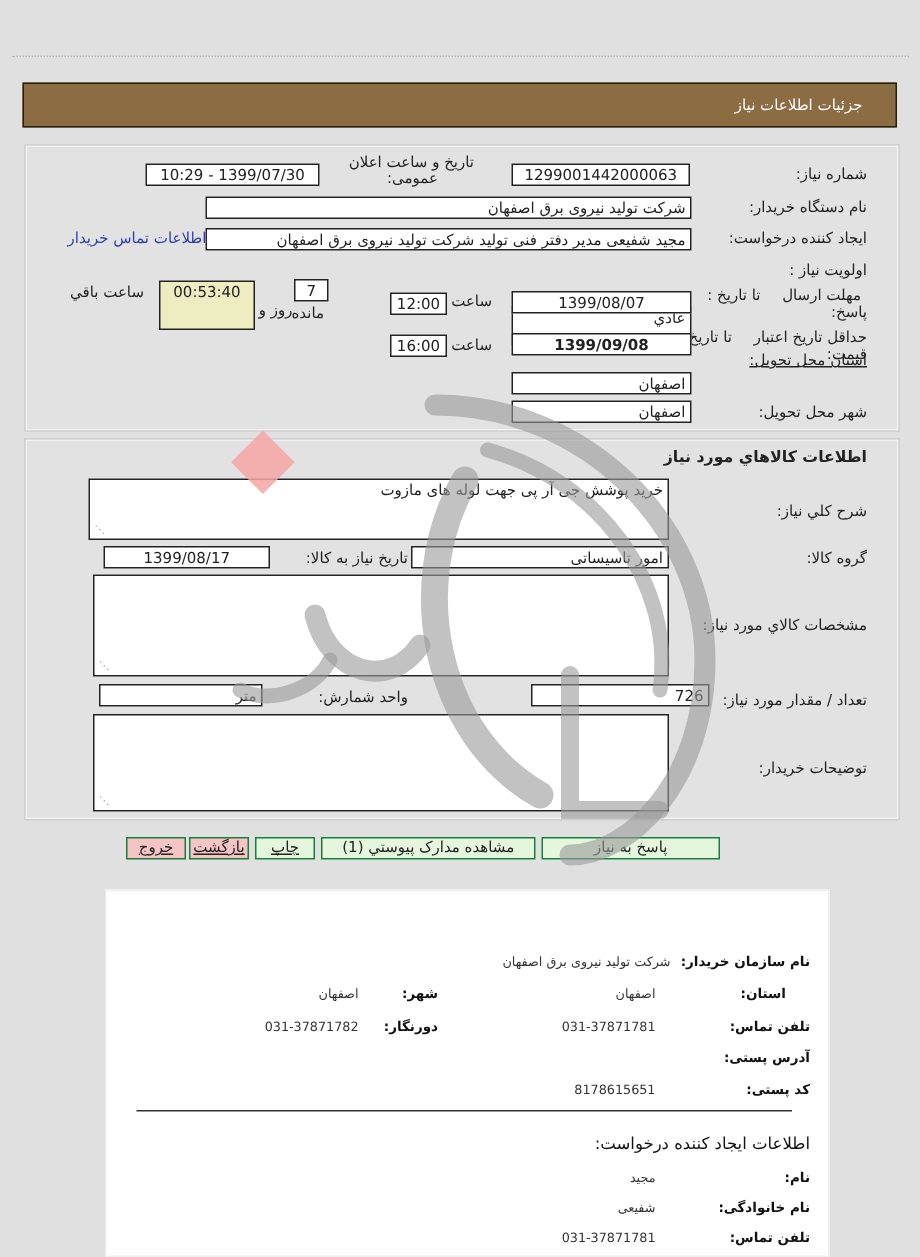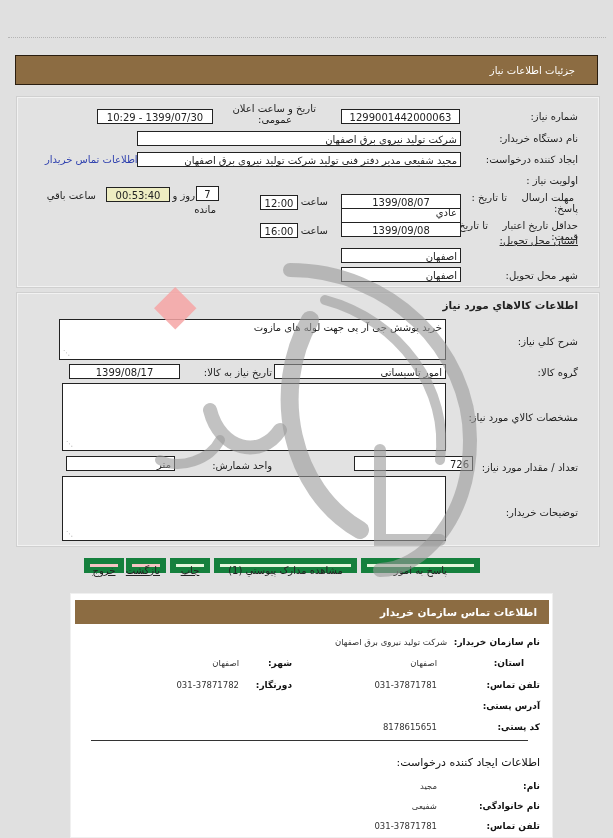--- a/index.html
+++ b/index.html
@@ -30,21 +30,21 @@
     direction: rtl; padding: 1px 3px; font-size: 10px; line-height: 13px;
     white-space: nowrap; overflow: hidden;
   }
   .box.center { text-align: center; padding: 1px 0; }
   .box.ltr-center { direction: ltr; text-align: center; }
   .box.yellow { background: #eeedc2; }
   .grip { position: absolute; left: 3px; bottom: 2px; font-size: 7px; color: #999; line-height: 7px; }
   .link { position: absolute; direction: rtl; color: #2d3fae; font-size: 10px; white-space: nowrap; }
   .section-title { position: absolute; direction: rtl; font-weight: bold; font-size: 10.5px; white-space: nowrap; }
   .btn {
-    position: absolute; height: 15px; border: 6px solid #15803d;
+    position: absolute; height: 15px; border: 1px solid #15803d;
     font-size: 10px; line-height: 13px; text-align: center; direction: rtl;
     text-decoration: underline; color: #222; white-space: nowrap;
   }
   .btn.green { background: #e4f7dc; text-decoration: none; }
   .btn.pink { background: #f6c4c4; }
   .contact {
     position: absolute; left: 70px; top: 593px; width: 483px; height: 245px;
     background: #fff; border: 1px solid #f0f0f0;
   }
   .contact-header {
@@ -86,29 +86,29 @@
   <div class="box" style="left:323px; top:75px; width:120px; height:26px;margin-top:31px;">عادي</div>
 
   <span class="lbl" style="right:24px; top:94px;">مهلت ارسال</span>
   <span class="lbl" style="right:20px; top:105px;">پاسخ:</span>
   <span class="lbl" style="right:91px; top:94px;">تا تاریخ :</span>
   <div class="box center" style="left:323px; top:96px; width:120px; height:15px;">1399/08/07</div>
   <span class="lbl" style="right:270px; top:98px;">ساعت</span>
   <div class="box center" style="left:242px; top:97px; width:38px; height:15px;">12:00</div>
 
   <div class="box center" style="left:178px; top:88px; width:23px; height:15px;">7</div>
-  <span class="lbl" style="right:403px; top:92px;text-align:center;">روز و</span>
+  <span class="lbl" style="right:403px; top:104px;text-align:center;">روز و</span>
   <span class="lbl" style="right:382px; top:106px;">مانده</span>
-  <div class="box yellow ltr-center" style="left:88px; top:89px; width:64px; height:15px;">00:53:40</div>
+  <div class="box yellow ltr-center" style="left:88px; top:89px; width:64px; height:33px;">00:53:40</div>
   <span class="lbl" style="right:502px; top:92px;">ساعت باقي</span>
 
   <span class="lbl" style="right:20px; top:122px;">حداقل تاریخ اعتبار</span>
   <span class="lbl" style="right:20px; top:133px;">قیمت:</span>
   <span class="lbl" style="right:110px; top:122px;">تا تاریخ :</span>
-  <div class="box center" style="left:323px; top:124px; width:120px; height:15px;">1399/09/08</div>
+  <div class="box center" style="left:323px; top:124px; width:120px; height:15px;font-weight:bold;">1399/09/08</div>
   <span class="lbl" style="right:270px; top:127px;">ساعت</span>
   <div class="box center" style="left:242px; top:125px; width:38px; height:15px;">16:00</div>
 
   <span class="lbl" style="right:20px; top:137px;text-decoration:underline;">استان محل تحویل:</span>
   <div class="box" style="left:323px; top:150px; width:120px; height:15px;">اصفهان</div>
 
   <span class="lbl" style="right:20px; top:172px;">شهر محل تحویل:</span>
   <div class="box" style="left:323px; top:169px; width:120px; height:15px;">اصفهان</div>
 </div>
 
@@ -137,42 +137,39 @@
   <span class="lbl" style="right:326px; top:166px;">واحد شمارش:</span>
   <div class="box" style="left:48px; top:162px; width:109px; height:15px;">متر</div>
 
   <span class="lbl" style="right:20px; top:213px;">توضیحات خریدار:</span>
   <div class="box" style="left:44px; top:182px; width:384px; height:65px;">
     <span></span>
     <span class="grip">⋰</span>
   </div>
 </div>
 
-<div class="btn green" style="left:361px; top:558px; width:119px;">پاسخ به امور</div>
+<div class="btn green" style="left:361px; top:558px; width:119px;">پاسخ به نیاز</div>
 <div class="btn green" style="left:214px; top:558px; width:143px;">مشاهده مدارک پیوستي (1)</div>
 <div class="btn green" style="left:170px; top:558px; width:40px; text-decoration:underline;">چاپ</div>
 <div class="btn pink" style="left:126px; top:558px; width:40px;">بازگشت</div>
 <div class="btn pink" style="left:84px; top:558px; width:40px;">خروج</div>
 
 <svg class="watermark" viewBox="0 0 330 320">
   <g fill="none" stroke="#9a9a9a" stroke-opacity="0.6" stroke-linecap="round">
     <path d="M140 10 C 240 10, 320 90, 320 180 C 320 260, 270 310, 230 310" stroke-width="14"></path>
     <path d="M175 40 C 250 60, 300 130, 290 200" stroke-width="10"></path>
     <path d="M160 60 C 120 130, 140 230, 210 270" stroke-width="18"></path>
     <path d="M60 150 C 70 190, 110 200, 130 170" stroke-width="14"></path>
     <path d="M230 190 L 230 280 L 290 280" stroke-width="12"></path>
     <path d="M10 200 C 30 210, 60 200, 70 180" stroke-width="10"></path>
   </g>
   <rect x="-5" y="60" width="30" height="30" fill="#f6a4a4" fill-opacity="0.85" transform="rotate(45 50 80)"></rect>
 </svg>
 
 <div class="contact">
-  <div class="contact-header">
-    <span>اطلاعات تماس سازمان خریدار</span>
-  </div>
 
   <span class="c-lbl" style="right:12px; top:43px;">نام سازمان خریدار:</span>
   <span class="c-val" style="right:105px; top:43px;">شرکت تولید نیروی برق اصفهان</span>
 
   <span class="c-lbl" style="right:28px; top:64px;">استان:</span>
   <span class="c-val" style="right:115px; top:64px;">اصفهان</span>
   <span class="c-lbl" style="right:260px; top:64px;">شهر:</span>
   <span class="c-val" style="right:313px; top:64px;">اصفهان</span>
 
   <span class="c-lbl" style="right:12px; top:86px;">تلفن تماس:</span>

